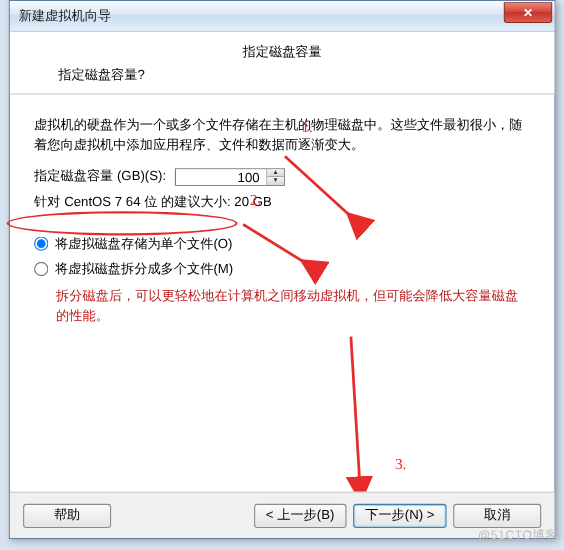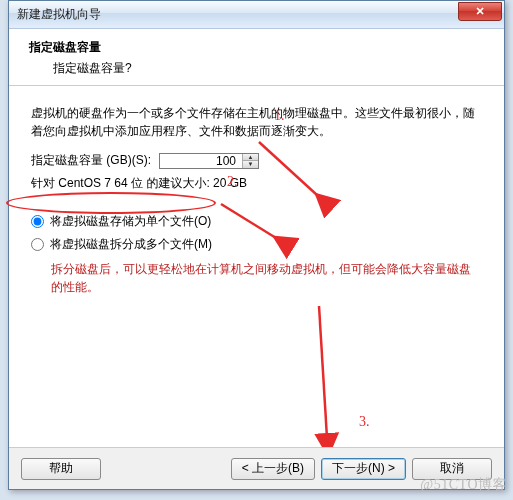--- a/index.html
+++ b/index.html
@@ -41,21 +41,21 @@
     color: #fff;
     display: flex; align-items: center; justify-content: center;
     font-size: 11px; font-weight: bold;
     margin-top: -6px;
   }
   .header {
     padding: 10px 20px 8px 20px;
     border-bottom: 1px solid #ccc;
     background: #fff;
   }
-  .header .h1 { font-weight: bold; font-size: 12px; margin-bottom: 4px; }
+  .header .h1 { font-weight: normal; font-size: 12px; margin-bottom: 4px; text-align: center; }
   .header .h2 { padding-left: 24px; color: #000; }
   .body {
     position: relative;
     padding: 18px 22px 0 22px;
     height: 388px;
   }
   .para { line-height: 1.5; margin-bottom: 12px; }
   .row { display: flex; align-items: center; margin: 10px 0 6px 0; }
   .row label { margin-right: 8px; }
   .spin {
@@ -122,23 +122,22 @@
   .anno text { fill: #e72b2b; font-size: 14px; font-family: "SimSun", serif; }
   .oval {
     position: absolute;
     border: 2px solid #e72b2b;
     border-radius: 50%;
   }
   .watermark {
     position: absolute;
     right: 6px; bottom: 6px;
     color: #bcbcbc;
-    font-size: 14px;
+    font-size: 11px;
     letter-spacing: .5px;
-    font-family: Liberation Serif, serif;
   }
 </style>
 </head>
 <body>
 
 <div class="window">
   <div class="titlebar">
     <span class="ttl">新建虚拟机向导</span>
     <div class="closebtn">
       <span>✕</span>

